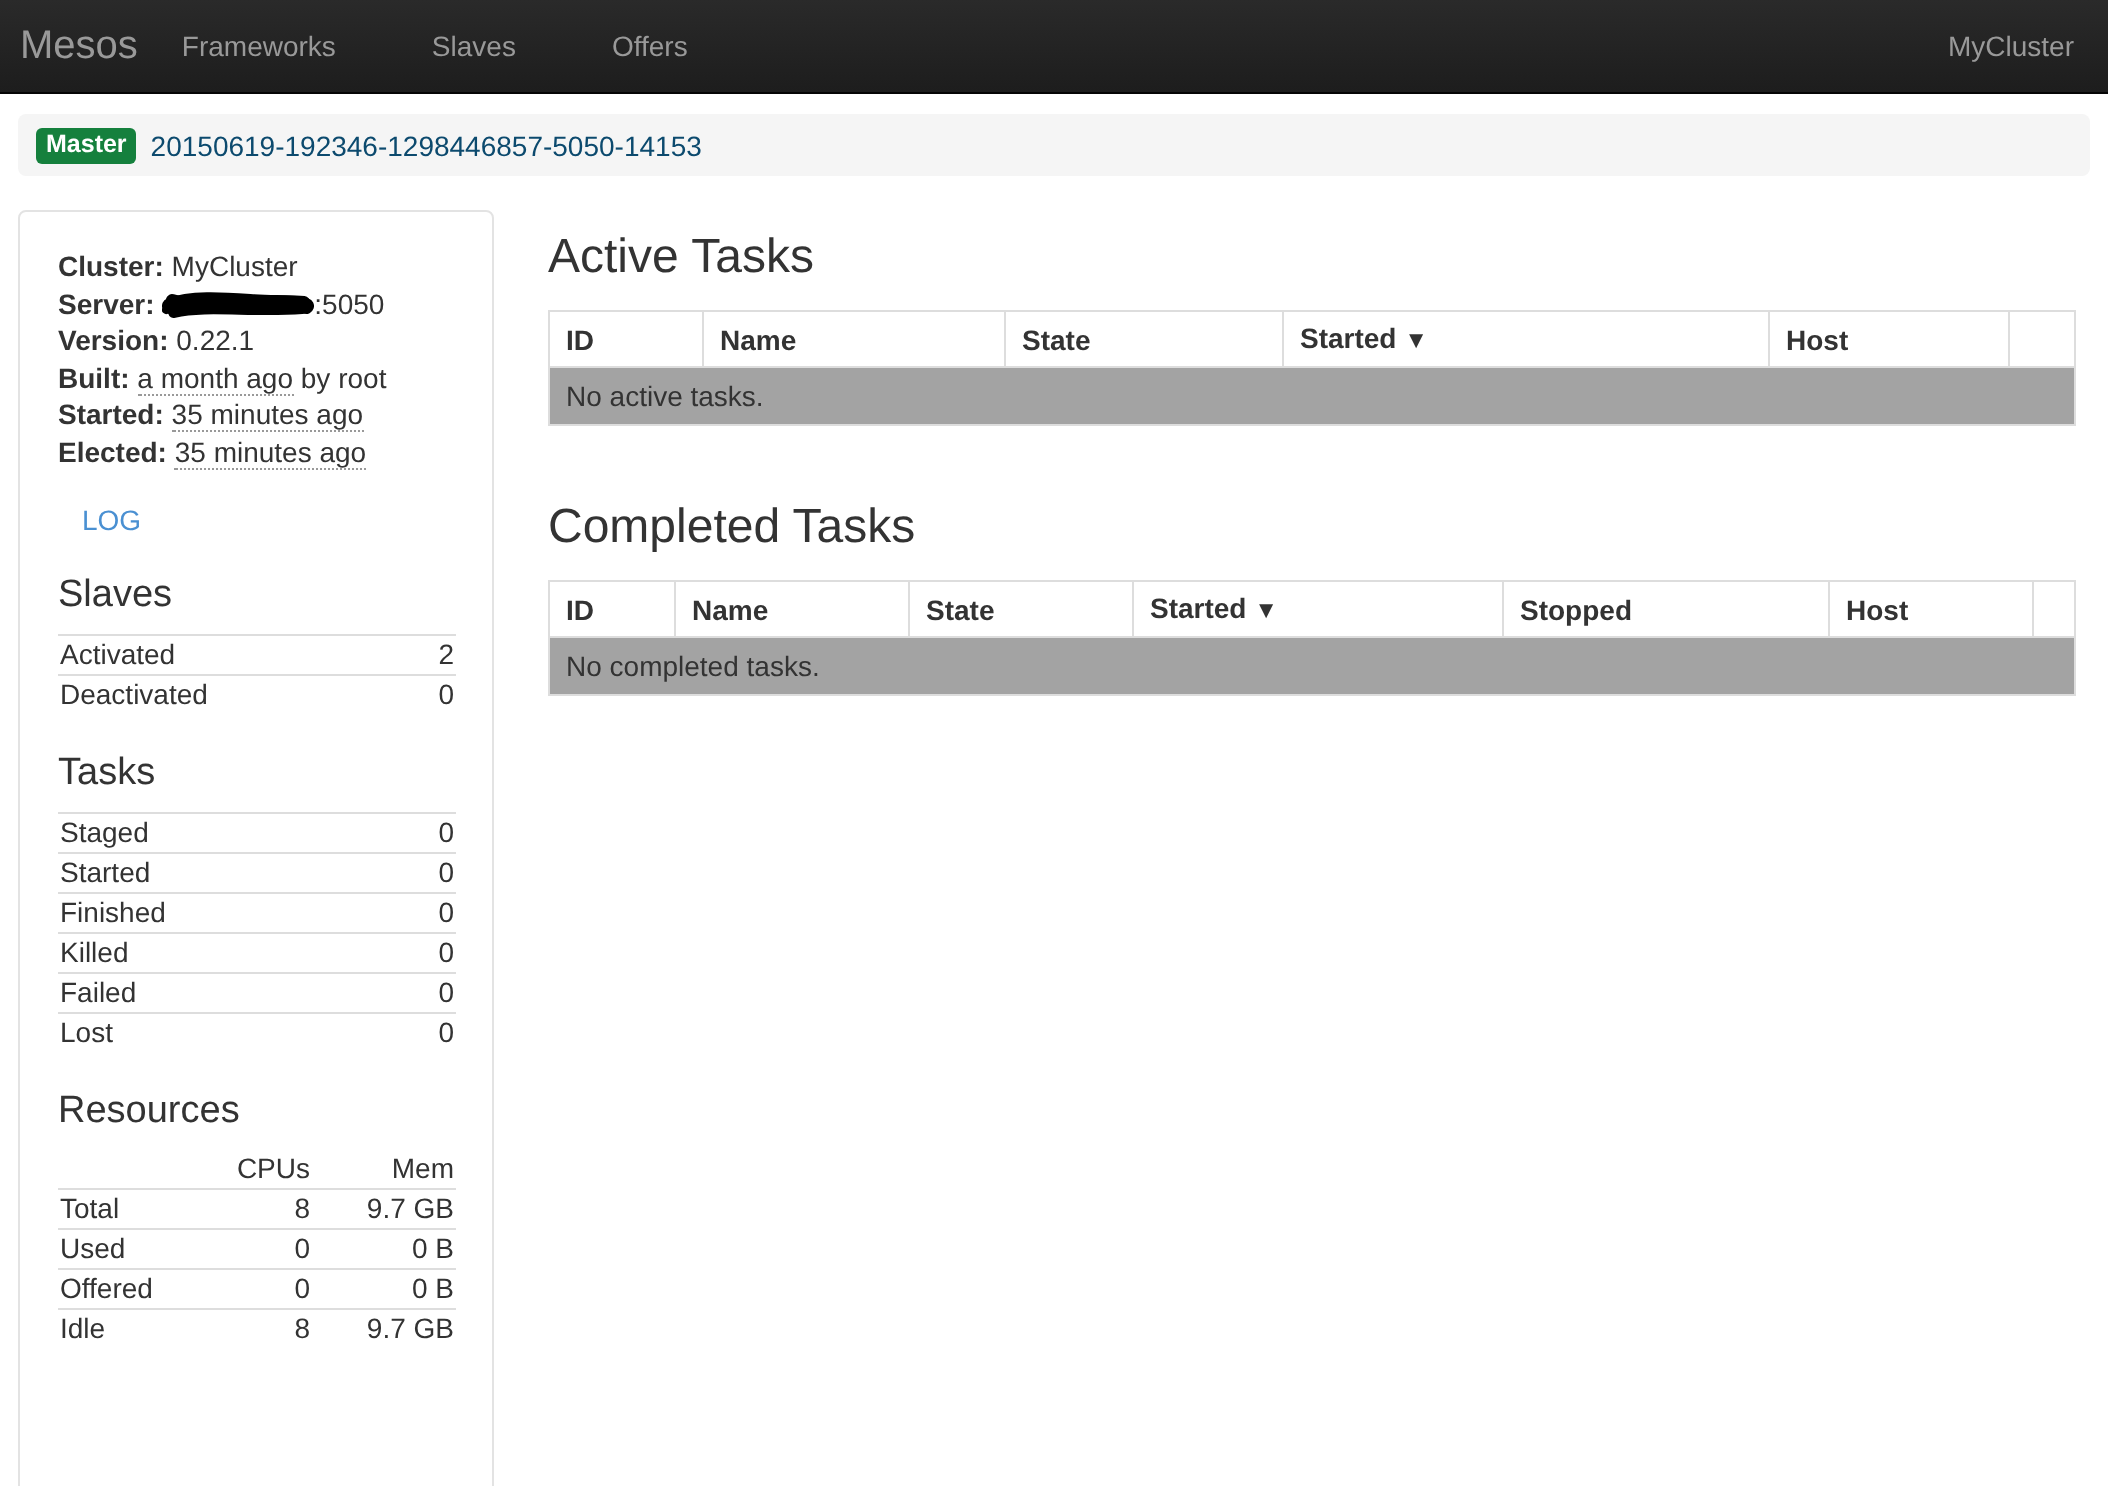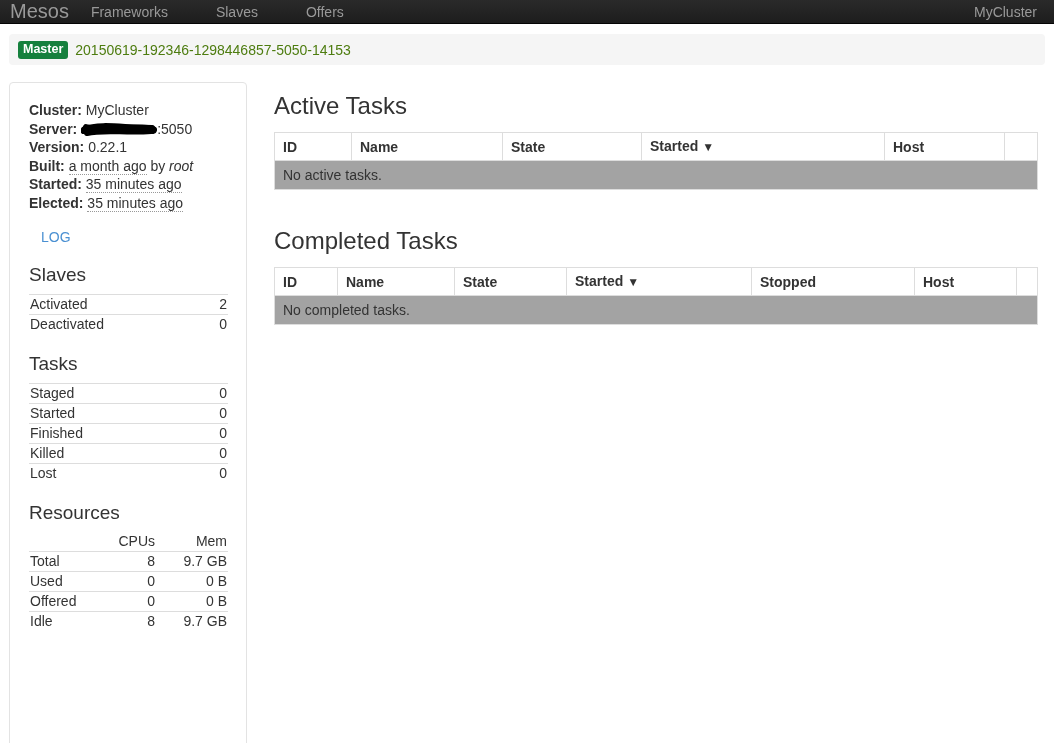--- a/index.html
+++ b/index.html
@@ -8,21 +8,21 @@
     width: 1054px; height: 743px;
     overflow: hidden;
     background: #ffffff;
     font-family: "Liberation Sans", sans-serif;
     font-size: 14px;
     color: #333333;
   }
 
   
   .navbar {
-    height: 24px;
+    height: 47px;
     background: linear-gradient(#2a2a2a, #1d1d1d);
     border-bottom: 1px solid #050505;
     display: flex;
     align-items: center;
   }
   .navbar .brand {
     font-size: 20px;
     color: #999999;
     margin-left: 10px;
     padding: 4px 10px 4px 0;
@@ -63,21 +63,21 @@
   .badge {
     background: #15803d;
     color: #ffffff;
     font-size: 12.5px;
     font-weight: bold;
     padding: 2px 5px 3px;
     border-radius: 3px;
     line-height: 13px;
   }
   .master-id {
-    color: #4d7c0f;
+    color: #0c4a6e;
     margin-left: 7px;
     font-size: 14px;
   }
 
   
   .content-row {
     display: flex;
     align-items: flex-start;
     margin-top: 17px;
   }
@@ -90,21 +90,21 @@
     border-radius: 4px;
     background: #ffffff;
     padding: 18px 18px 19px 19px;
     flex: none;
   }
   .info-block { line-height: 18.5px; }
   .info-block .lbl { font-weight: bold; }
   .dotted {
     border-bottom: 1px dotted #999999;
   }
-  .ital { font-style: italic; }
+  .ital { }
   .redaction-wrap { display: inline-block; vertical-align: -2px; line-height: 0; }
 
   .log-link {
     display: inline-block;
     margin-top: 17px;
     color: #4a90d2;
     text-decoration: none;
     font-size: 14px;
     margin-left: 12px;
   }
@@ -260,20 +260,24 @@
           </tr>
           <tr class="bordered">
             <td>Finished</td>
             <td class="num">0</td>
           </tr>
           <tr class="bordered">
             <td>Killed</td>
             <td class="num">0</td>
           </tr>
           <tr class="bordered">
+            <td>Failed</td>
+            <td class="num">0</td>
+          </tr>
+          <tr class="bordered">
             <td>Lost</td>
             <td class="num">0</td>
           </tr>
         </tbody>
       </table>
 
       <h2 class="side-heading">Resources</h2>
       <table class="kv res">
         <colgroup>
             <col class="c-label">

